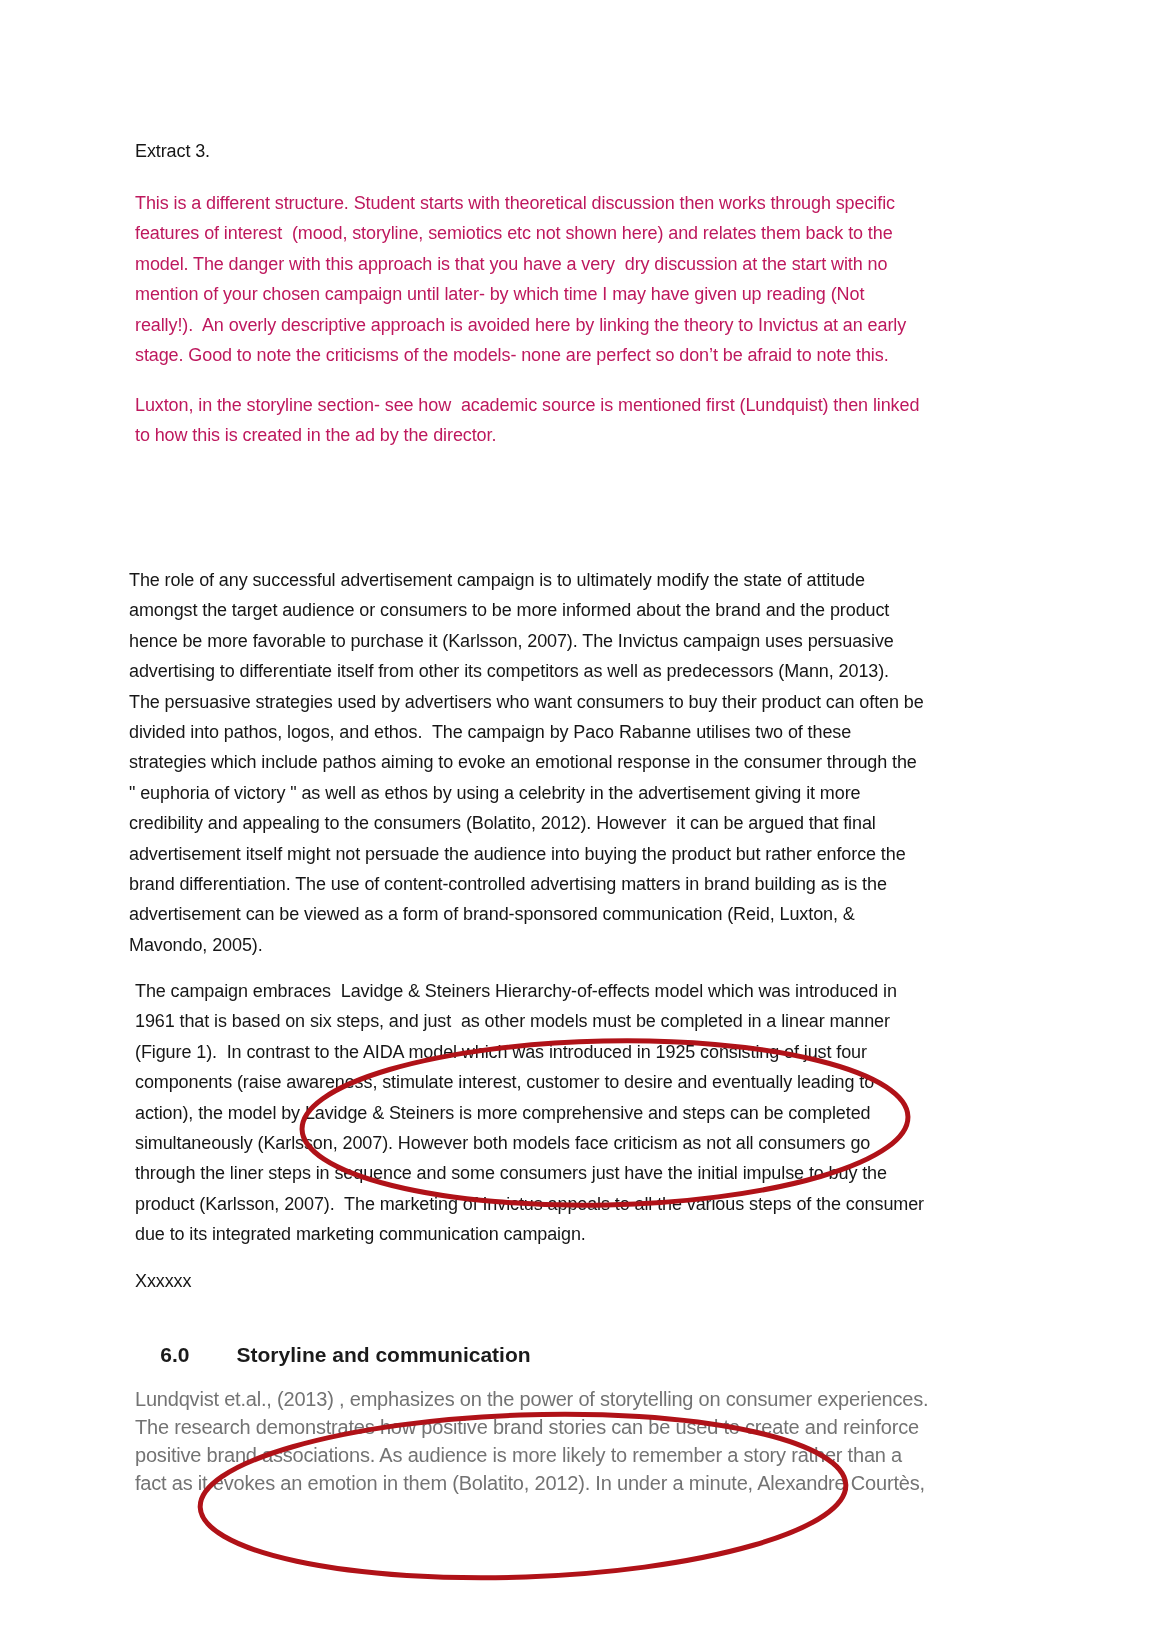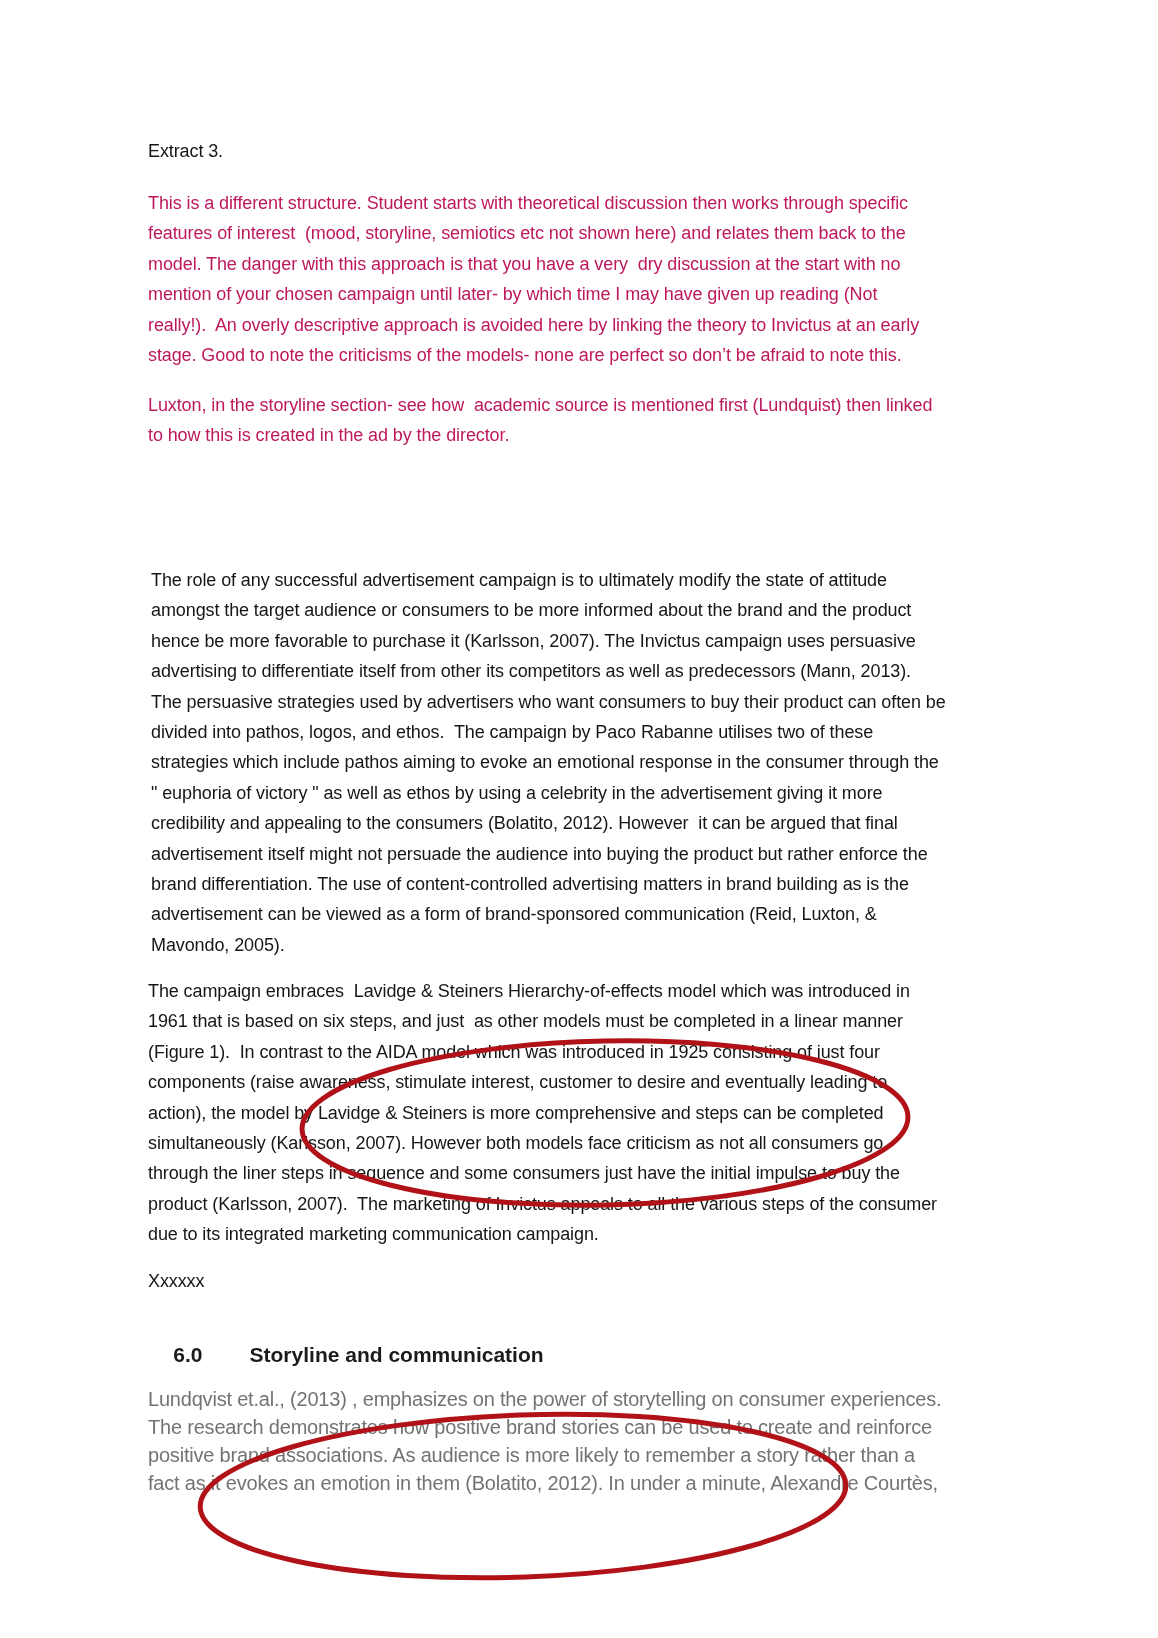--- a/index.html
+++ b/index.html
@@ -3,21 +3,21 @@
 <meta charset="utf-8">
 <style>
   html,body{margin:0;padding:0;background:#ffffff;}
   .page{
     position:relative;
     width:1158px;height:1638px;
     background:#ffffff;
     overflow:hidden;
     font-family:"Liberation Sans", sans-serif;
   }
-  .tblock{position:absolute;white-space:pre;margin-left:13px;}
+  .tblock{position:absolute;white-space:pre;}
   .cal{font-size:18px;line-height:30.4px;letter-spacing:-0.1px;color:#161616;}
   .red{color:#be185d;}
   .h1{font-size:19px;font-weight:bold;color:#161616;line-height:30px;}
   .ari{font-size:20px;line-height:28px;letter-spacing:-0.2px;color:#737373;}
   .h2{font-size:21px;font-weight:bold;color:#1b1b1b;line-height:28px;}
   .h2 .h2num{display:inline-block;}
   .h2 .h2title{display:inline-block;margin-left:47px;}
   .annot{position:absolute;pointer-events:none;}
   .annot ellipse{fill:none;stroke:#b01218;stroke-width:5;}
 </style>
@@ -32,21 +32,21 @@
 features of interest  (mood, storyline, semiotics etc not shown here) and relates them back to the
 model. The danger with this approach is that you have a very  dry discussion at the start with no
 mention of your chosen campaign until later- by which time I may have given up reading (Not
 really!).  An overly descriptive approach is avoided here by linking the theory to Invictus at an early
 stage. Good to note the criticisms of the models- none are perfect so don’t be afraid to note this.</div>
 
   <div class="tblock cal red" style="left:135px;top:390px;">Luxton, in the storyline section- see how  academic source is mentioned first (Lundquist) then linked
 to how this is created in the ad by the director.</div>
 
 
-  <div class="tblock cal" style="left:138px;top:565px;">The role of any successful advertisement campaign is to ultimately modify the state of attitude
+  <div class="tblock cal" style="left:129px;top:565px;">The role of any successful advertisement campaign is to ultimately modify the state of attitude
 amongst the target audience or consumers to be more informed about the brand and the product
 hence be more favorable to purchase it (Karlsson, 2007). The Invictus campaign uses persuasive
 advertising to differentiate itself from other its competitors as well as predecessors (Mann, 2013).
 The persuasive strategies used by advertisers who want consumers to buy their product can often be
 divided into pathos, logos, and ethos.  The campaign by Paco Rabanne utilises two of these
 strategies which include pathos aiming to evoke an emotional response in the consumer through the
 " euphoria of victory " as well as ethos by using a celebrity in the advertisement giving it more
 credibility and appealing to the consumers (Bolatito, 2012). However  it can be argued that final
 advertisement itself might not persuade the audience into buying the product but rather enforce the
 brand differentiation. The use of content-controlled advertising matters in brand building as is the

